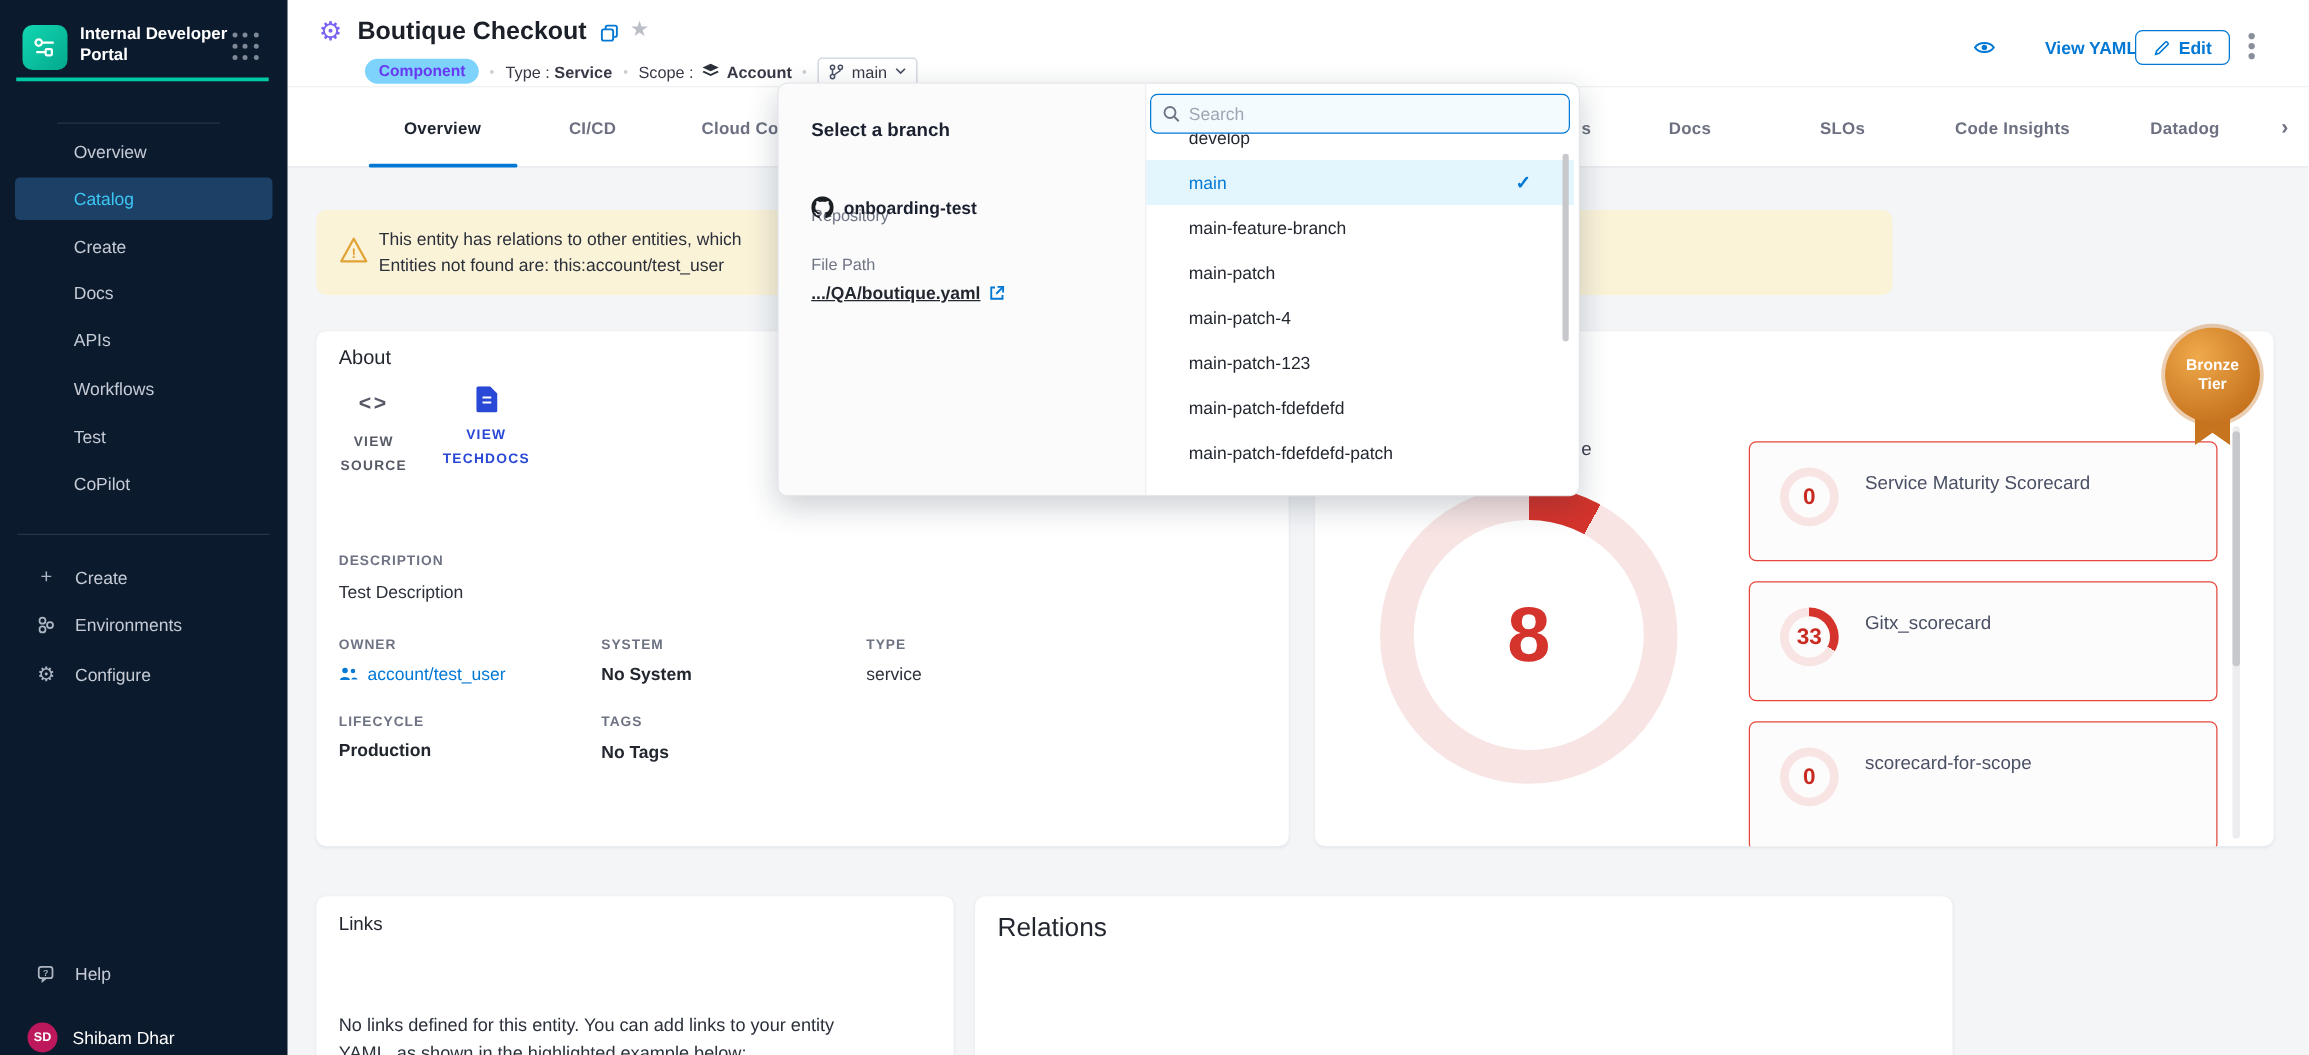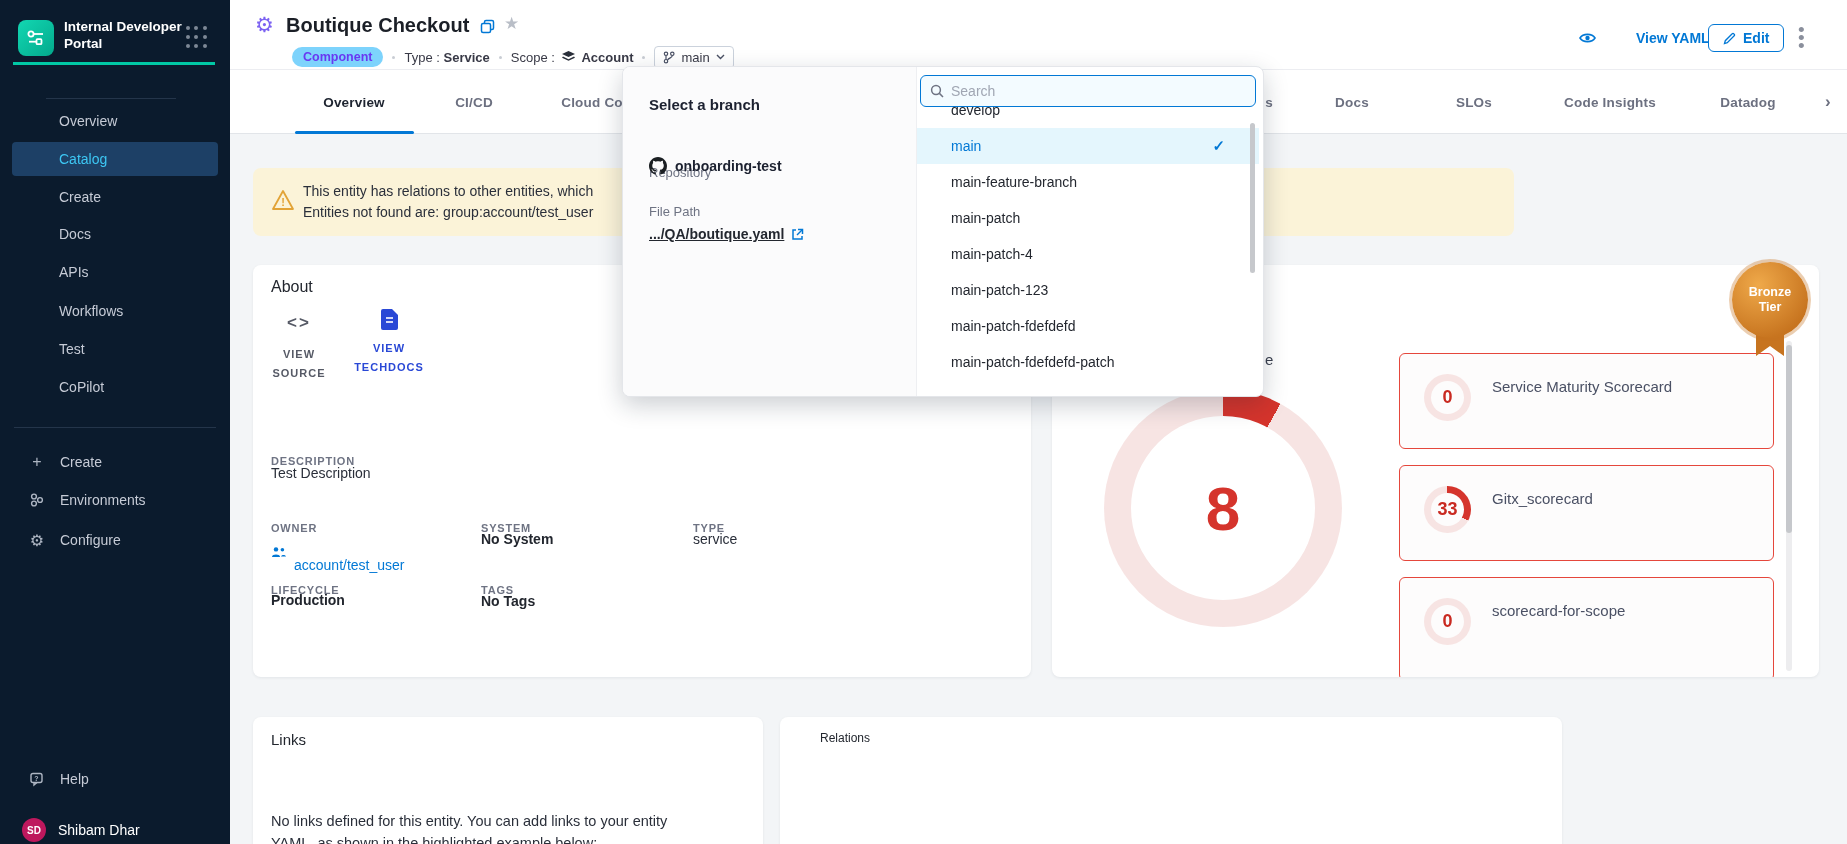--- a/index.html
+++ b/index.html
@@ -45,21 +45,21 @@
   .tab.active { color:#1E2430; }
   .tab-underline { left:65px; top:61px; width:119px; height:3px; background:#0278D5; border-radius:2px; }
 
   
   #banner { left:253px; top:168px; width:1261px; height:68px; background:#FBF3D8; border-radius:8px; z-index:1; }
   .banner-text { left:50px; top:13px; font-size:14px; color:#2A2F3A; line-height:21px; }
 
   
   .card { background:#fff; border-radius:8px; box-shadow:0 1px 3px rgba(40,48,70,.08); }
   .sec-title { font-size:16px; font-weight:400; color:#22262E; }
-  .lab { font-size:11px; font-weight:700; letter-spacing:.8px; color:#6E7383;margin-top:12px; }
+  .lab { font-size:11px; font-weight:700; letter-spacing:.8px; color:#6E7383; }
   .val { font-size:14px; color:#2A2F3A; }
   .val.b { font-weight:700; color:#22262E; }
   .iconbtn-label { font-size:11px; font-weight:700; letter-spacing:1px; text-align:center; line-height:19px; }
 
   
   .donut { border-radius:50%; }
   .donut-hole { position:absolute; inset:27px; background:#fff; border-radius:50%; display:flex; align-items:center; justify-content:center; }
   .big-score { font-size:62px; font-weight:700; color:#D5342C; }
   .sc-card { position:absolute; left:1399px; width:375px; border:1.5px solid #E5473C; border-radius:6px; background:#FDFCFC; }
   .mini-ring { position:absolute; left:24px; top:20px; width:47px; height:47px; border-radius:50%; }
@@ -276,21 +276,21 @@
 
   <div id="banner" class="abs">
     <span class="abs" style="left:18px; top:21px;">
       <svg width="24" height="22" viewBox="0 0 24 22">
           <path d="M12 2 L22 20 L2 20 Z" fill="none" stroke="#E2A336" stroke-width="1.8" stroke-linejoin="round"></path>
           <text x="12" y="17" font-size="11" fill="#E2A336" text-anchor="middle" font-weight="bold">!</text>
         </svg>
     </span>
     <div class="abs banner-text">
       <div>This entity has relations to other entities, which</div>
-      <div>Entities not found are: group:account/test_user</div>
+      <div>Entities not found are: this:account/test_user</div>
     </div>
   </div>
 
   <div class="abs card" style="left:253px; top:265px; width:778px; height:412px;">
     <div class="abs sec-title" style="left:18px; top:13px;">About</div>
 
     <div class="abs" style="left:10px; top:48px; width:72px; text-align:center;">
       <div style="font-size:17px; font-weight:700; color:#565A66; letter-spacing:2px;">&lt;&gt;</div>
       <div class="iconbtn-label" style="color:#565A66; margin-top:12px;">VIEW SOURCE</div>
     </div>
@@ -310,21 +310,21 @@
     <div class="abs val" style="left:18px; top:200px;">Test Description</div>
 
     <div class="abs lab" style="left:18px; top:245px;">OWNER</div>
     <div class="abs" style="left:18px; top:266px; display:flex; align-items:center; gap:7px;">
       <svg width="16" height="12" viewBox="0 0 16 12">
           <circle cx="5" cy="3.4" r="2.2" fill="#0278D5"></circle>
           <circle cx="11.4" cy="3.8" r="1.8" fill="#0278D5"></circle>
           <path d="M1 11 C1 7.8 9 7.8 9 11 Z" fill="#0278D5"></path>
           <path d="M10 10.6 C10.2 8.4 14.8 8.4 15 10.6 Z" fill="#0278D5"></path>
         </svg>
-      <span style="color:#0278D5; font-size:14px;margin-top:26px;">account/test_user</span>
+      <span style="color:#0278D5; font-size:14px;">account/test_user</span>
     </div>
     <div class="abs lab" style="left:228px; top:245px;">SYSTEM</div>
     <div class="abs val b" style="left:228px; top:266px;">No System</div>
     <div class="abs lab" style="left:440px; top:245px;">TYPE</div>
     <div class="abs val" style="left:440px; top:266px;">service</div>
 
     <div class="abs lab" style="left:18px; top:307px;">LIFECYCLE</div>
     <div class="abs val b" style="left:18px; top:327px;">Production</div>
     <div class="abs lab" style="left:228px; top:307px;">TAGS</div>
     <div class="abs val b" style="left:228px; top:328px;">No Tags</div>
@@ -370,21 +370,21 @@
 
   <div class="abs card" style="left:253px; top:717px; width:510px; height:155px;">
     <div class="abs sec-title" style="left:18px; top:14px; font-size:15px;">Links</div>
     <div class="abs val" style="left:18px; top:93px; width:474px; line-height:22px; font-size:14.5px;">
       <div>No links defined for this entity. You can add links to your entity</div>
       <div>YAML, as shown in the highlighted example below:</div>
     </div>
   </div>
 
   <div class="abs card" style="left:780px; top:717px; width:782px; height:155px;">
-    <div class="abs sec-title" style="left:18px; top:14px; font-size:12px;margin-left:22px;">Relations</div>
+    <div class="abs sec-title" style="left:18px; top:14px; font-size:21px;">Relations</div>
   </div>
 
   <div id="popup" class="abs">
     <div class="popup-left">
       <div class="abs" style="left:26px; top:29px; font-size:15px; font-weight:700; color:#1C2130;">Select a branch</div>
       <div class="abs popup-lab" style="left:26px; top:66px;margin-top:32px;">Repository</div>
       <div class="abs" style="left:26px; top:90px; display:flex; align-items:center; gap:8px;">
         <svg width="18" height="18" viewBox="0 0 16 16">
           <path fill="#1B1F23" d="M8 0C3.58 0 0 3.58 0 8c0 3.54 2.29 6.53 5.47 7.59.4.07.55-.17.55-.38 0-.19-.01-.82-.01-1.49-2.01.37-2.53-.49-2.69-.94-.09-.23-.48-.94-.82-1.13-.28-.15-.68-.52-.01-.53.63-.01 1.08.58 1.23.82.72 1.21 1.87.87 2.33.66.07-.52.28-.87.51-1.07-1.78-.2-3.64-.89-3.64-3.95 0-.87.31-1.59.82-2.15-.08-.2-.36-1.02.08-2.12 0 0 .67-.21 2.2.82.64-.18 1.32-.27 2-.27s1.36.09 2 .27c1.53-1.04 2.2-.82 2.2-.82.44 1.1.16 1.92.08 2.12.51.56.82 1.27.82 2.15 0 3.07-1.87 3.75-3.65 3.95.29.25.54.73.54 1.48 0 1.07-.01 1.93-.01 2.2 0 .21.15.46.55.38A8.01 8.01 0 0 0 16 8c0-4.42-3.58-8-8-8z"></path>
         </svg>

